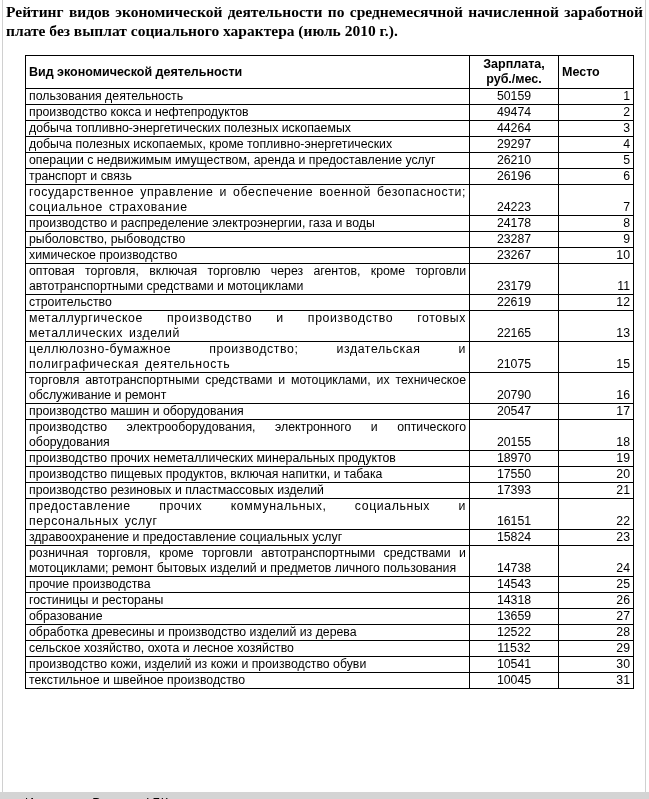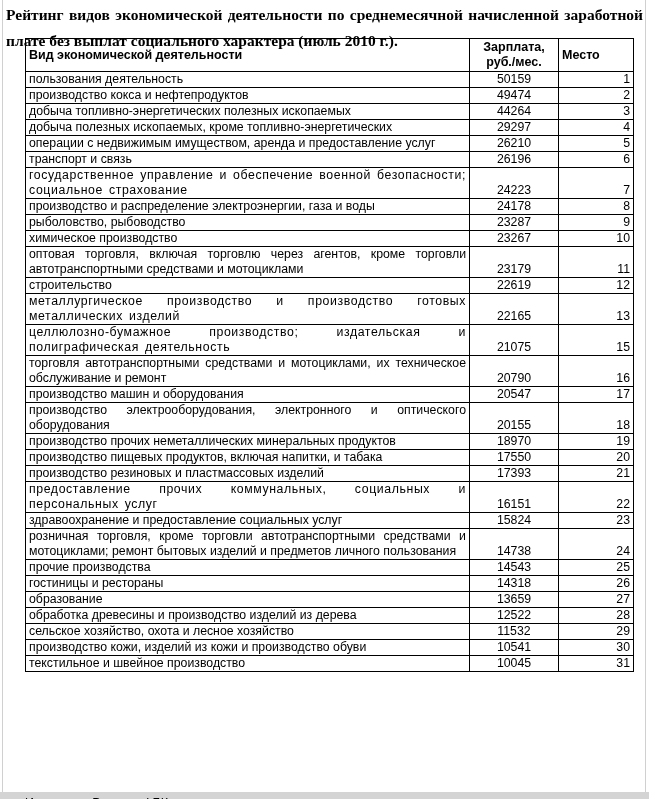--- a/index.html
+++ b/index.html
@@ -5,25 +5,25 @@
     html, body { margin: 0; padding: 0; }
     body {
       width: 649px; height: 799px; background: #ffffff; position: relative; overflow: hidden;
       font-family: "Liberation Sans", sans-serif; color: #000;
     }
     .frame-left { position: absolute; left: 2px; top: 0; width: 1px; height: 793px; background: #d0d0d0; }
     .frame-right { position: absolute; left: 645px; top: 0; width: 1px; height: 793px; background: #d0d0d0; }
     .bottom-band { position: absolute; left: 0; top: 792px; width: 649px; height: 7px; background: #d4d4d4; }
     .title {
       position: absolute; left: 6px; top: 2px; width: 637px;
-      font-family: "Liberation Serif", serif; font-weight: bold; font-size: 15.5px; line-height: 26px;
+      font-family: "Liberation Serif", serif; font-weight: bold; font-size: 15.5px; line-height: 19px;
       text-align: justify; text-align-last: left;
     }
     table.rating {
-      position: absolute; left: 25px; top: 38px; border-collapse: collapse;
+      position: absolute; left: 25px; top: 55px; border-collapse: collapse;
       font-size: 12.3px; line-height: 15px;
     }
     table.rating td, table.rating th { border: 1px solid #000; padding: 0 3px; vertical-align: bottom; }
     table.rating th { font-weight: bold; font-size: 12.5px; vertical-align: middle; height: 32px; line-height: 15px; }
     th.c-name { width: 437px; text-align: left; }
     th.c-sal { width: 82px; text-align: center; }
     th.c-place { width: 68px; text-align: left; }
     td.name { text-align: justify; text-align-last: left; }
     td.num { text-align: center; padding-right: 3px; }
     td.place { text-align: right; padding-right: 4px; }

